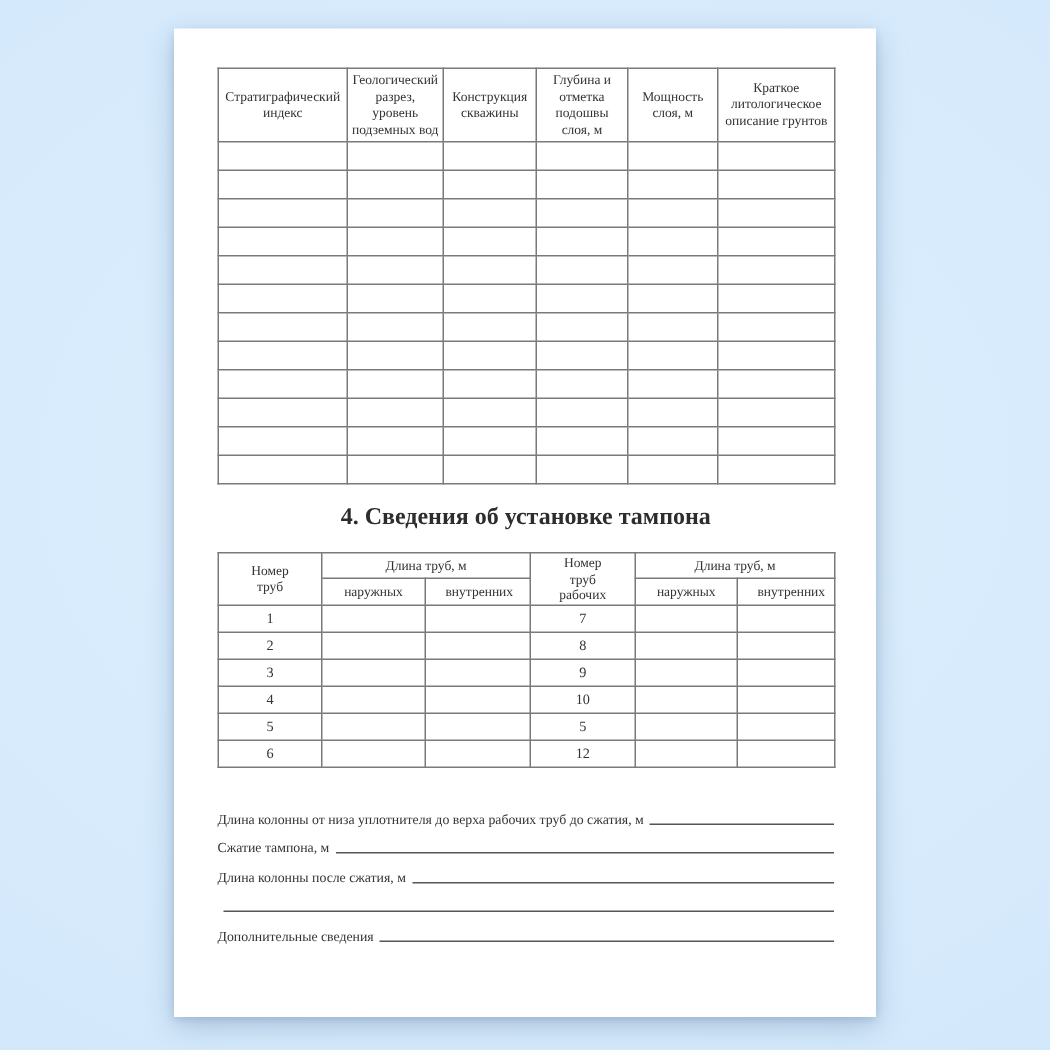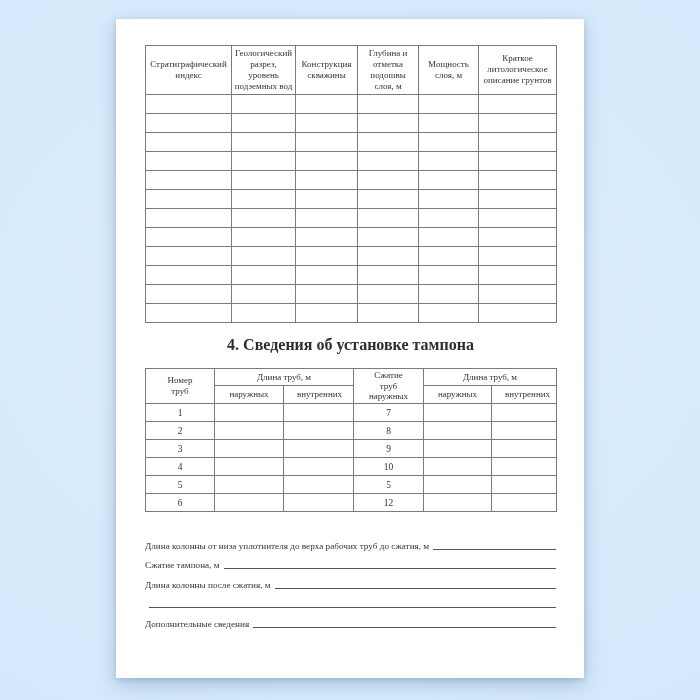--- a/index.html
+++ b/index.html
@@ -204,21 +204,21 @@
         <col style="width:69px">
         <col style="width:70px">
       <col style="width:70px">
         <col style="width:68px">
         <col style="width:65px">
     </colgroup>
     <thead>
       <tr class="r1">
         <th rowspan="2">Номер труб</th>
         <th colspan="2">Длина труб, м</th>
-        <th rowspan="2">Сжатие труб наружных</th>
+        <th rowspan="2">Номер труб рабочих</th>
         <th colspan="2">Длина труб, м</th>
       </tr>
       <tr class="r2">
         <th>наружных</th>
         <th>внутренних</th>
         <th>наружных</th>
         <th>внутренних</th>
       </tr>
     </thead>
     <tbody>

